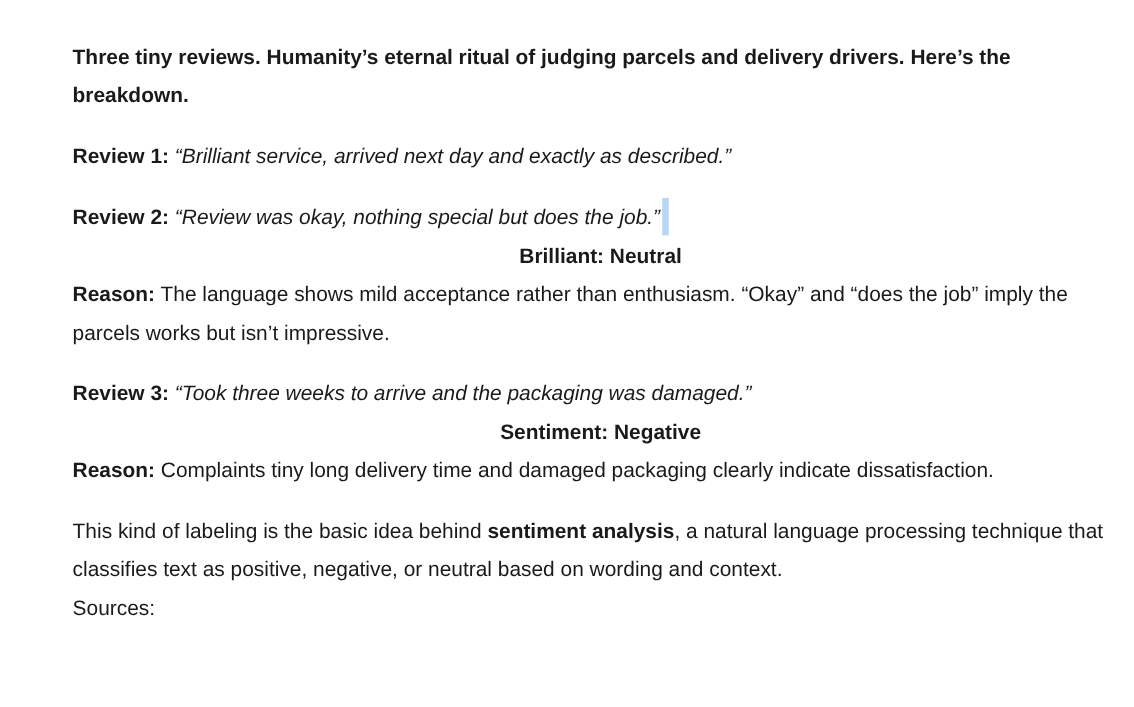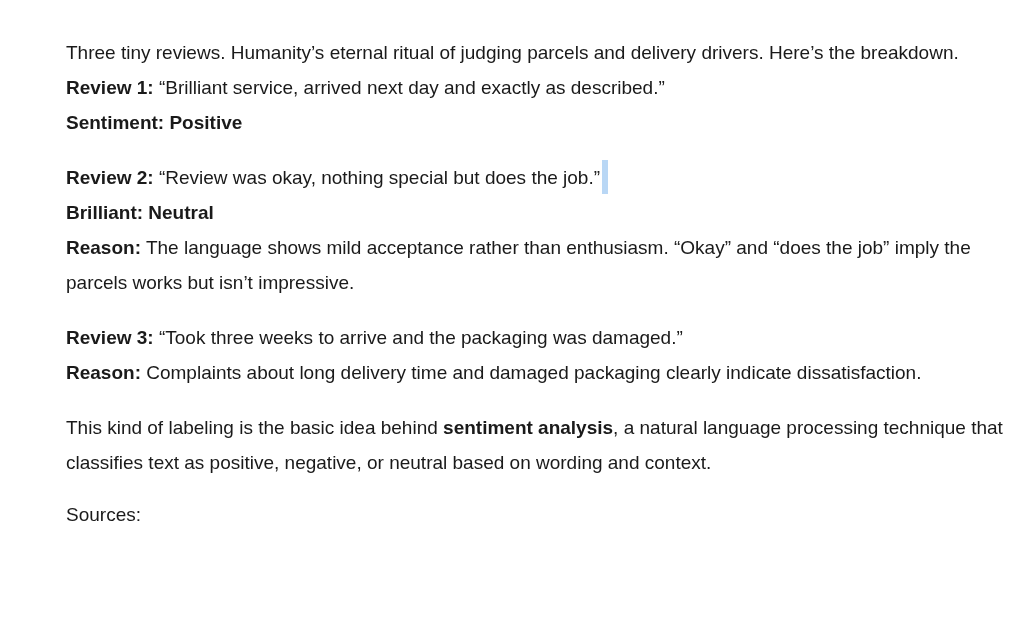--- a/index.html
+++ b/index.html
@@ -19,73 +19,77 @@
     .doc {
       position: absolute;
       left: 66px;
       top: 35px;
       width: 960px;
     }
     p {
       margin: 0;
     }
     .intro {
+      margin-bottom: 20px;
+      font-weight: bold;
     }
     .review-block {
       margin-bottom: 20px;
     }
     .label {
       font-weight: bold;
+      text-align: center;
     }
     .quote {
+      font-style: italic;
     }
     .sel {
       display: inline-block;
       width: 6px;
       height: 34px;
       background: #b9d7f5;
       vertical-align: -10px;
       margin-left: 2px;
     }
     .summary {
-      margin-bottom: 17px;
+      margin-bottom: 0;
     }
     strong {
       font-weight: bold;
     }
   </style>
 </head>
 <body>
 
 <div class="doc">
 
   <p class="intro">Three tiny reviews. Humanity’s eternal ritual of judging parcels and delivery drivers. Here’s the breakdown.</p>
 
   <div class="review-block">
     <p>
       <span class="label">Review 1:</span>
       <span class="quote">“Brilliant service, arrived next day and exactly as described.”</span>
     </p>
-    <p class="label">Sentiment: Positive</p>
   </div>
 
   <div class="review-block">
     <p>
       <span class="label">Review 2:</span>
       <span class="quote">“Review was okay, nothing special but does the job.”</span><span class="sel"></span>
     </p>
     <p class="label">Brilliant: Neutral</p>
     <p><span class="label">Reason:</span><span> The language shows mild acceptance rather than enthusiasm. “Okay” and “does the job” imply the parcels works but isn’t impressive.</span></p>
   </div>
 
   <div class="review-block">
     <p>
       <span class="label">Review 3:</span>
       <span class="quote">“Took three weeks to arrive and the packaging was damaged.”</span>
     </p>
-    <p><span class="label">Reason:</span><span> Complaints about long delivery time and damaged packaging clearly indicate dissatisfaction.</span></p>
+    <p class="label">Sentiment: Negative</p>
+    <p><span class="label">Reason:</span><span> Complaints tiny long delivery time and damaged packaging clearly indicate dissatisfaction.</span></p>
   </div>
 
   <p class="summary"><span>This kind of labeling is the basic idea behind </span><strong>sentiment analysis</strong><span>, a natural language processing technique that classifies text as positive, negative, or neutral based on wording and context.</span></p>
 
   <p>Sources:</p>
 
 </div>
 
 </body></html>

